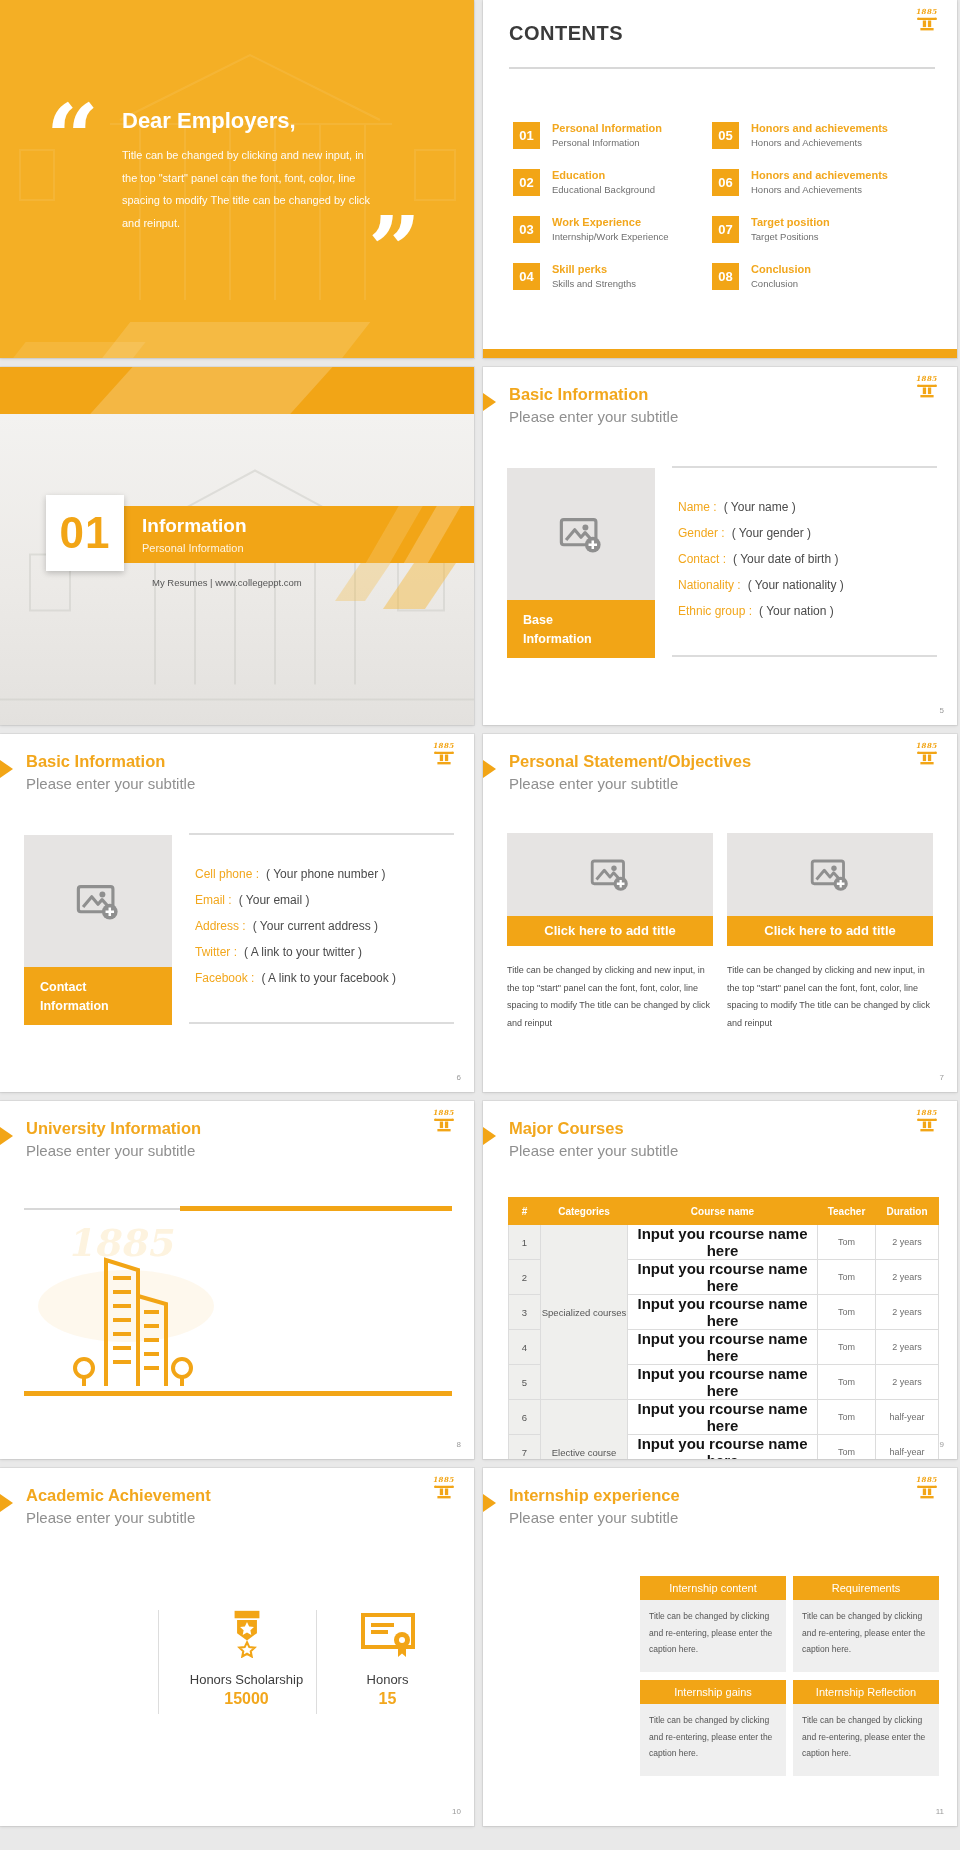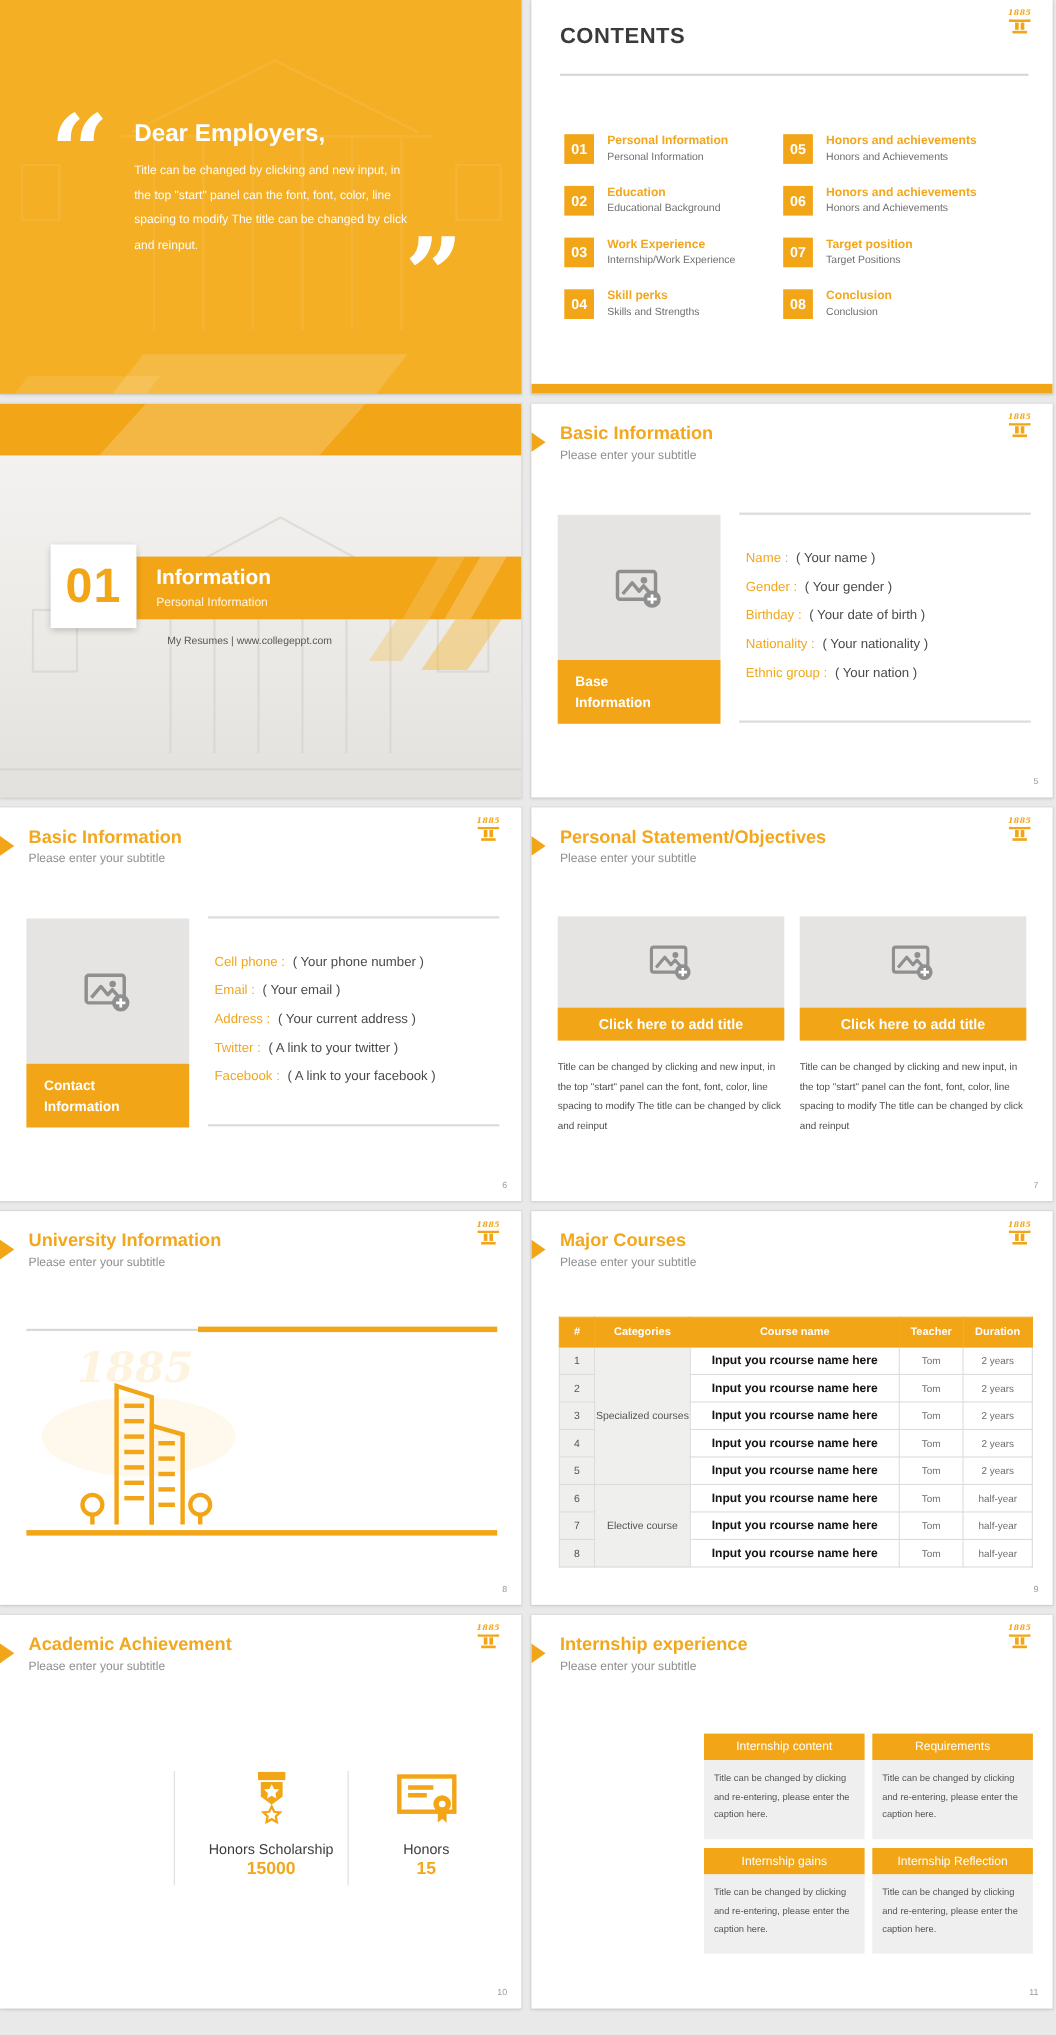--- a/index.html
+++ b/index.html
@@ -3,21 +3,21 @@
 <meta charset="utf-8">
 <style>
   html,body{margin:0;padding:0;}
   body{width:960px;height:1850px;background:#E9E9E9;font-family:"Liberation Sans",sans-serif;overflow:hidden;}
   .board{display:grid;grid-template-columns:474px 474px;grid-template-rows:repeat(5,358px);gap:9px;}
   .slide{position:relative;background:#fff;overflow:hidden;box-shadow:0 0 0 1px rgba(0,0,0,.05),0 1px 3px rgba(0,0,0,.10);}
 
   
   .head-arrow{position:absolute;left:0;top:26px;width:0;height:0;border-top:9px solid transparent;border-bottom:9px solid transparent;border-left:13px solid #F2A516;}
   .sl-title{position:absolute;left:26px;top:18px;font-size:16.5px;font-weight:bold;color:#F2A71D;}
-  .sl-sub{position:absolute;left:26px;top:41px;font-size:11px;color:#8F8F8F;}
+  .sl-sub{position:absolute;left:26px;top:41px;font-size:15px;color:#8F8F8F;}
   .logo{position:absolute;top:8px;right:14px;width:32px;text-align:center;color:#F2A516;}
   .logo-year{font-family:"DejaVu Serif",serif;font-style:italic;font-weight:bold;font-size:7px;letter-spacing:.5px;line-height:8px;}
   .logo-col{width:24px;height:15px;}
   .pagenum{position:absolute;right:13px;bottom:10px;font-size:8px;color:#9A9A9A;}
 
   
   .s-quote{background:#F4AF25;color:#fff;}
   .q-bg{position:absolute;inset:0;opacity:.08;}
   .q-open{position:absolute;left:46px;top:92px;font-family:"DejaVu Serif",serif;font-weight:bold;font-size:92px;line-height:1;}
   .q-close{position:absolute;left:368px;top:204px;font-family:"DejaVu Serif",serif;font-weight:bold;font-size:92px;line-height:1;}
@@ -85,21 +85,21 @@
   .uni-fields{position:absolute;left:196px;top:26px;}
   .uni-field{font-size:15px;line-height:34px;white-space:nowrap;}
   .uk{color:#3D3D3D;}
   .uv{color:#F2A71D;font-weight:bold;margin-left:8px;}
 
   
   .courses-table{position:absolute;left:25px;top:96px;width:430px;border-collapse:collapse;table-layout:fixed;}
   .courses-table th{background:#F2A516;border:1px solid #F2A516;color:#fff;font-size:10px;font-weight:bold;height:26px;padding:0;}
   .courses-table td{border:1px solid #DCDCDC;height:24px;text-align:center;font-size:9px;color:#6E6E6E;background:#fff;padding:0;}
   .courses-table td.cnum,.courses-table td.ccat{background:#EFEFED;color:#555;font-size:9.5px;}
-  .courses-table td.ccourse{font-weight:bold;color:#141414;font-size:11px;}
+  .courses-table td.ccourse{font-weight:bold;color:#141414;font-size:15px;}
 
   
   .ach-col{position:absolute;top:142px;text-align:center;}
   .ac1{left:12px;width:145px;} .ac2{left:160px;width:173px;} .ac3{left:320px;width:135px;}
   .ach-label{margin-top:10px;font-size:13px;color:#3D3D3D;}
   .ach-value{margin-top:3px;font-size:16px;font-weight:bold;color:#F2A71D;}
   .ach-div{position:absolute;top:142px;height:104px;width:1px;background:#DDDDDD;}
   .ad1{left:158px;} .ad2{left:316px;}
 
   
@@ -267,21 +267,21 @@
         </svg>
       </div>
     <div class="info-label">
       <div>Base</div>
       <div>Information</div>
     </div>
     <div class="hr-top"></div>
     <div class="fields">
       <div class="field"><span class="fk">Name :</span><span class="fv">( Your name )</span></div>
       <div class="field"><span class="fk">Gender :</span><span class="fv">( Your gender )</span></div>
-      <div class="field"><span class="fk">Birthday :</span><span class="fv">( Your date of birth )</span></div>
+      <div class="field"><span class="fk">Contact :</span><span class="fv">( Your date of birth )</span></div>
       <div class="field"><span class="fk">Nationality :</span><span class="fv">( Your nationality )</span></div>
       <div class="field"><span class="fk">Ethnic group :</span><span class="fv">( Your nation )</span></div>
     </div>
     <div class="hr-bot"></div>
     <div class="pagenum">5</div>
   </div>
 
   <div class="slide">
     <span class="head-arrow"></span>
     <div class="sl-title">Basic Information</div>

